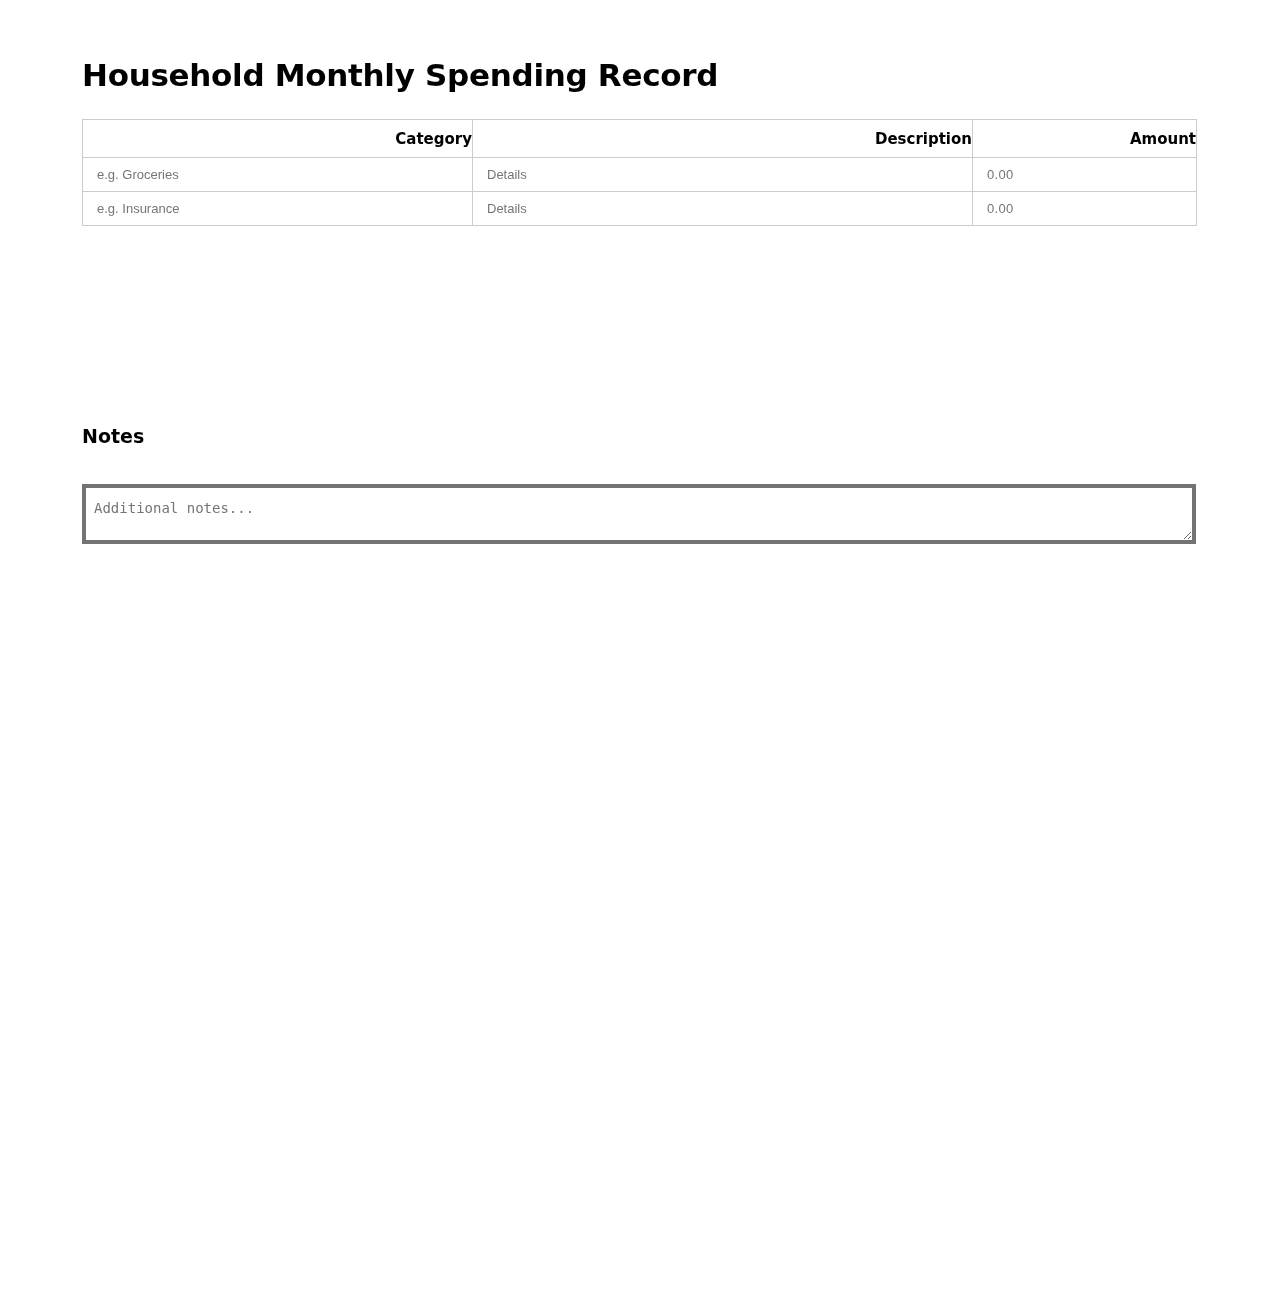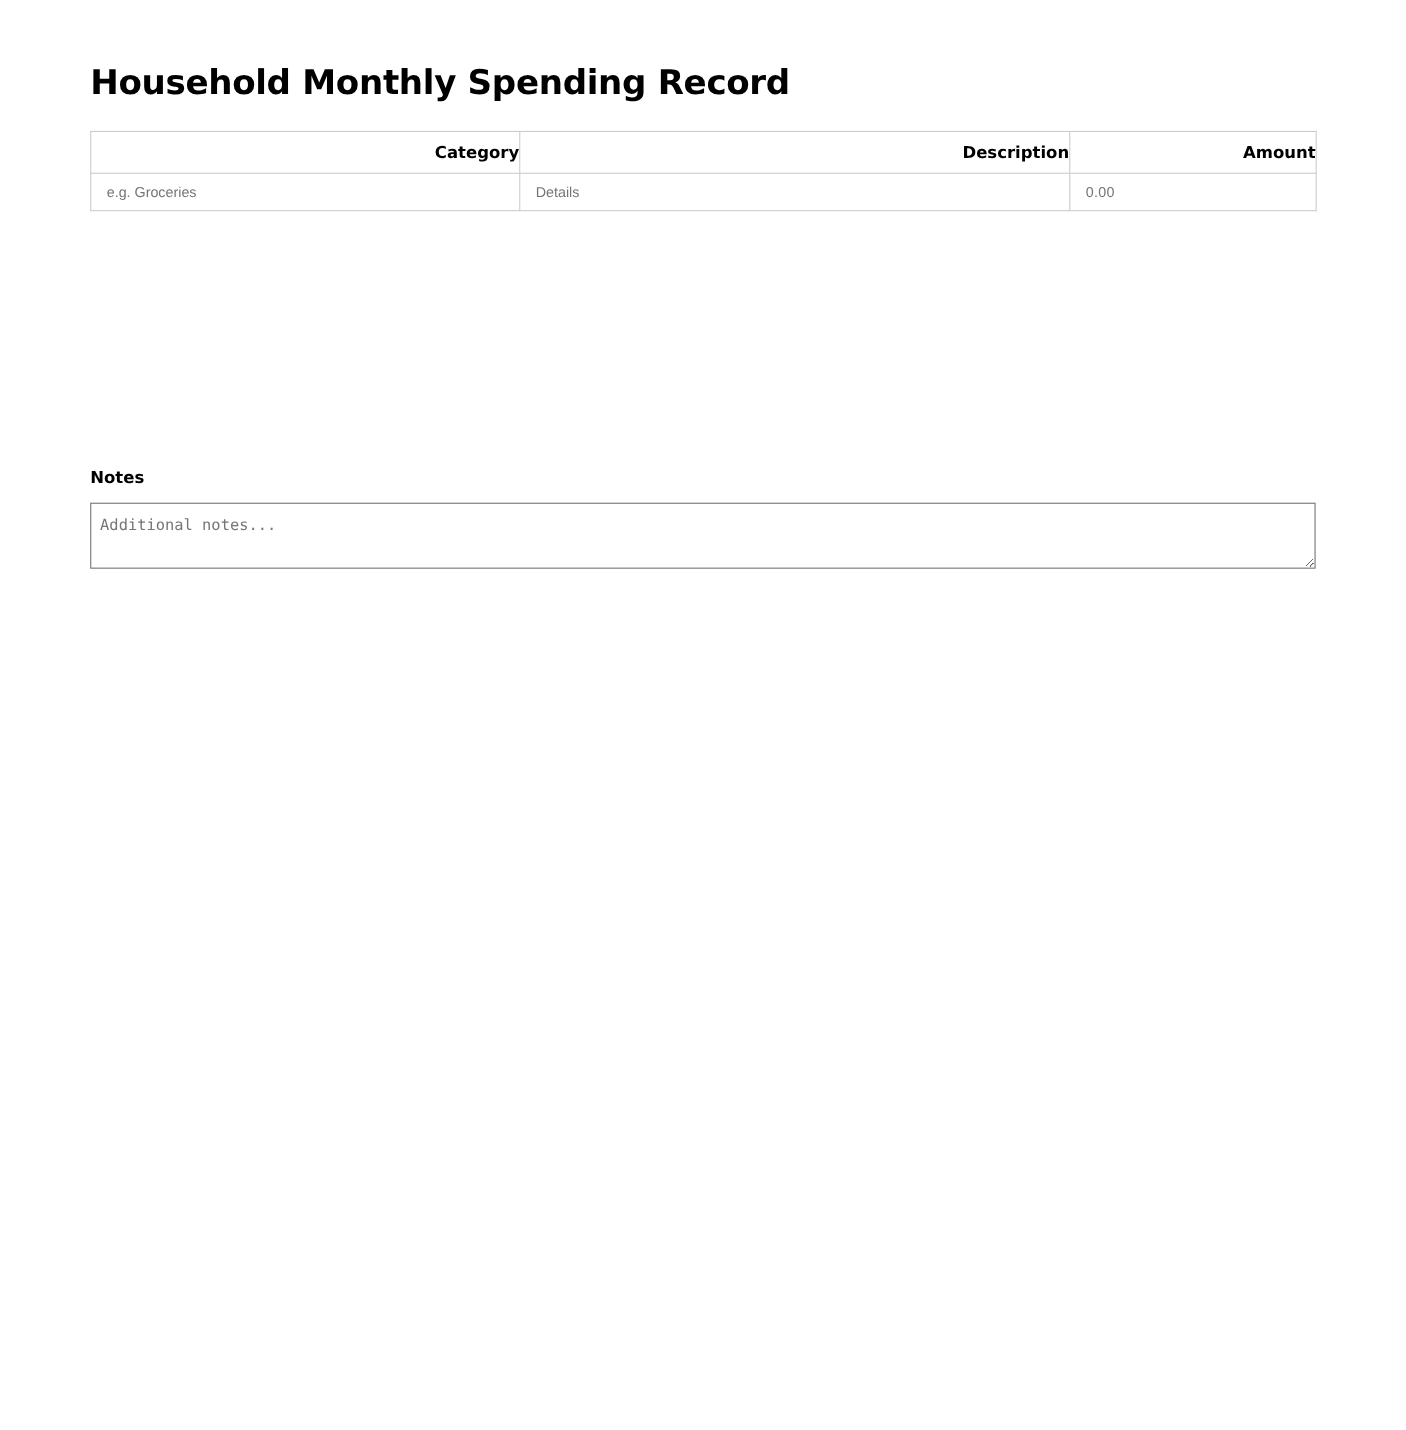--- a/index.html
+++ b/index.html
@@ -31,26 +31,26 @@
       font-family: "Liberation Sans", sans-serif; font-size: 13px; color: #333;
     }
     td input::placeholder { color: #757575; }
     td.amt input { letter-spacing: 0.3px; }
     tr.total td { height: 37px; }
     td.total-label {
       text-align: right; padding-right: 11px; font-weight: bold; font-size: 15px;
     }
     .notes-label {
       position: absolute; top: 425px; left: 0;
-      font-size: 15px; font-weight: bold;
+      font-size: 19px; font-weight: bold;
     }
     textarea {
-      position: absolute; top: 457px; left: 0;
+      position: absolute; top: 484px; left: 0;
       width: 1114px; height: 60px; box-sizing: border-box;
-      border: 1px solid #737373; padding: 12px 8px;
+      border: 4px solid #737373; padding: 12px 8px;
       font-family: "DejaVu Sans Mono", monospace; font-size: 14px;
       resize: vertical; outline: none;
     }
     textarea::placeholder { color: #757575; }
   </style>
 </head>
 <body>
 
 <div class="page">
   <h1>Household Monthly Spending Record</h1>
@@ -67,18 +67,23 @@
         <th>Description</th>
         <th>Amount</th>
       </tr>
     </thead>
     <tbody>
       <tr>
         <td><input type="text" placeholder="e.g. Groceries" style=""></td>
         <td><input type="text" placeholder="Details" style=""></td>
         <td class="amt"><input type="text" placeholder="0.00" style=""></td>
       </tr>
+      <tr>
+        <td><input type="text" placeholder="e.g. Insurance" style=""></td>
+        <td><input type="text" placeholder="Details" style=""></td>
+        <td class="amt"><input type="text" placeholder="0.00" style=""></td>
+      </tr>
     </tbody>
   </table>
 
   <div class="notes-label">Notes</div>
   <textarea placeholder="Additional notes..." style=""></textarea>
 </div>
 
 </body></html>

